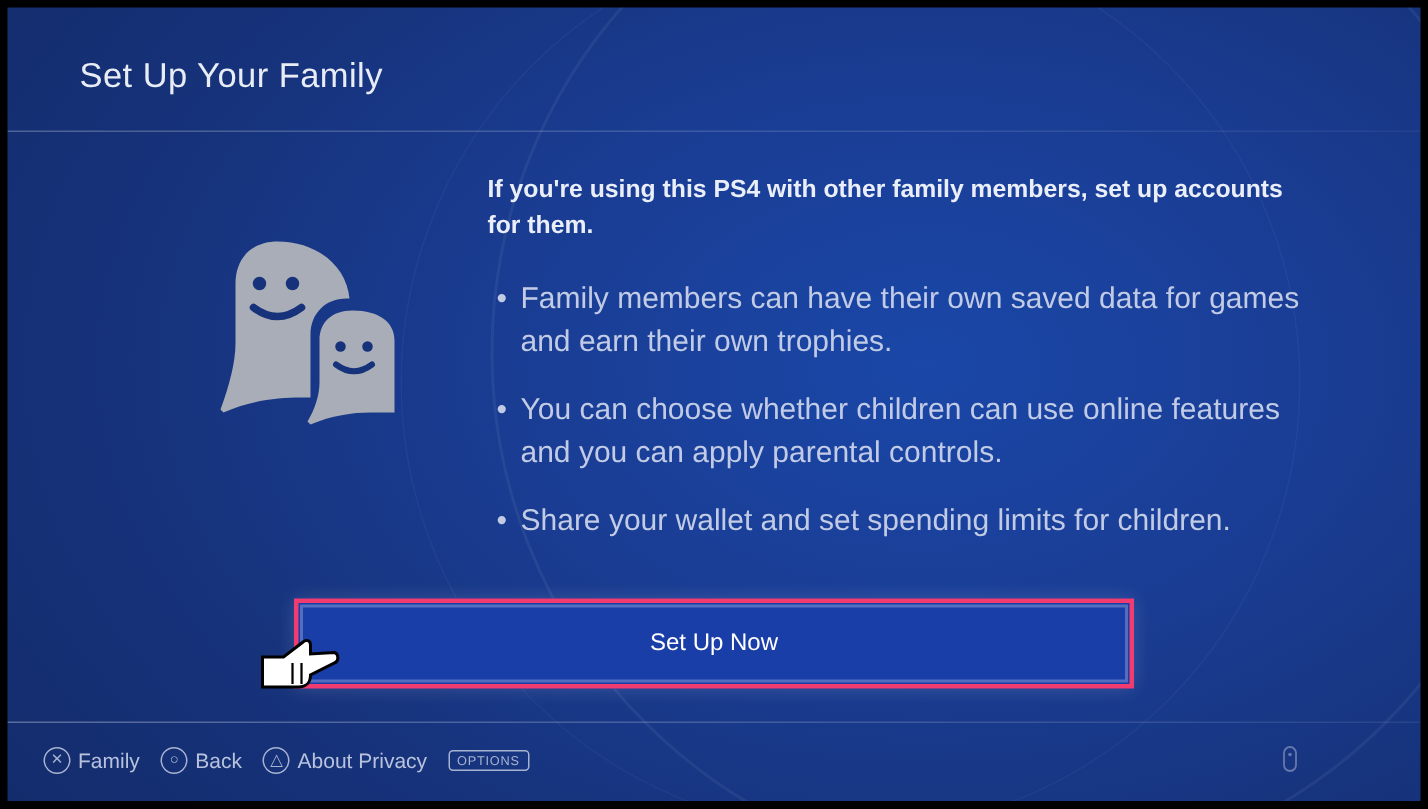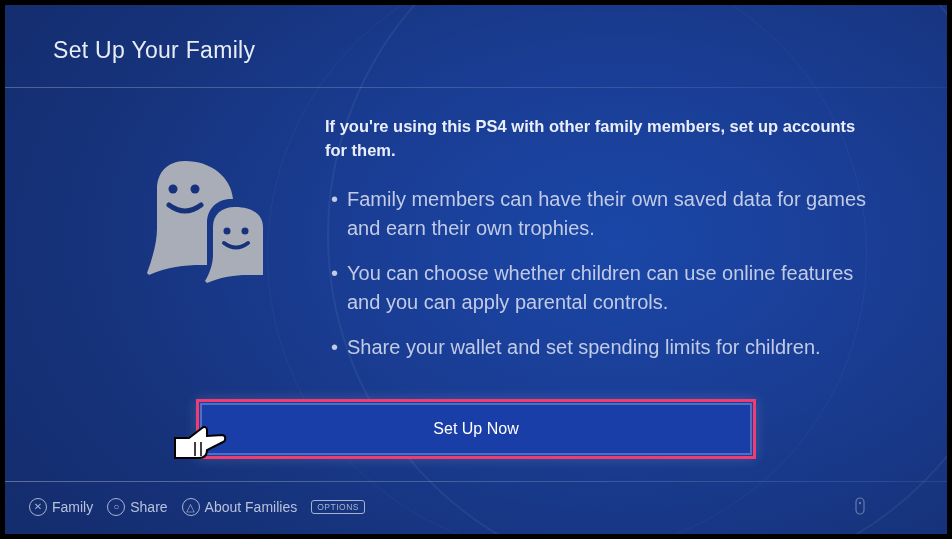--- a/index.html
+++ b/index.html
@@ -230,25 +230,25 @@
 
   <div class="footer-rule"></div>
 
   <div class="footer">
     <span class="btn-glyph">
       <span class="circle-btn">✕</span>
       <span>Family</span>
     </span>
     <span class="btn-glyph">
       <span class="circle-btn">○</span>
-      <span>Share</span>
+      <span>Back</span>
     </span>
     <span class="btn-glyph">
       <span class="circle-btn tri-btn">△</span>
-      <span>About Families</span>
+      <span>About Privacy</span>
     </span>
     <span class="btn-glyph">
       <span class="options-pill">OPTIONS</span>
     </span>
   </div>
 
   <div class="corner-glyph">
     <svg viewBox="0 0 14 24" width="14" height="24">
       <rect x="3" y="4" width="8" height="16" rx="4" fill="none" stroke="#9aa6c7" stroke-width="1.2"></rect>
       <circle cx="7" cy="9" r="1.2" fill="#9aa6c7"></circle>

